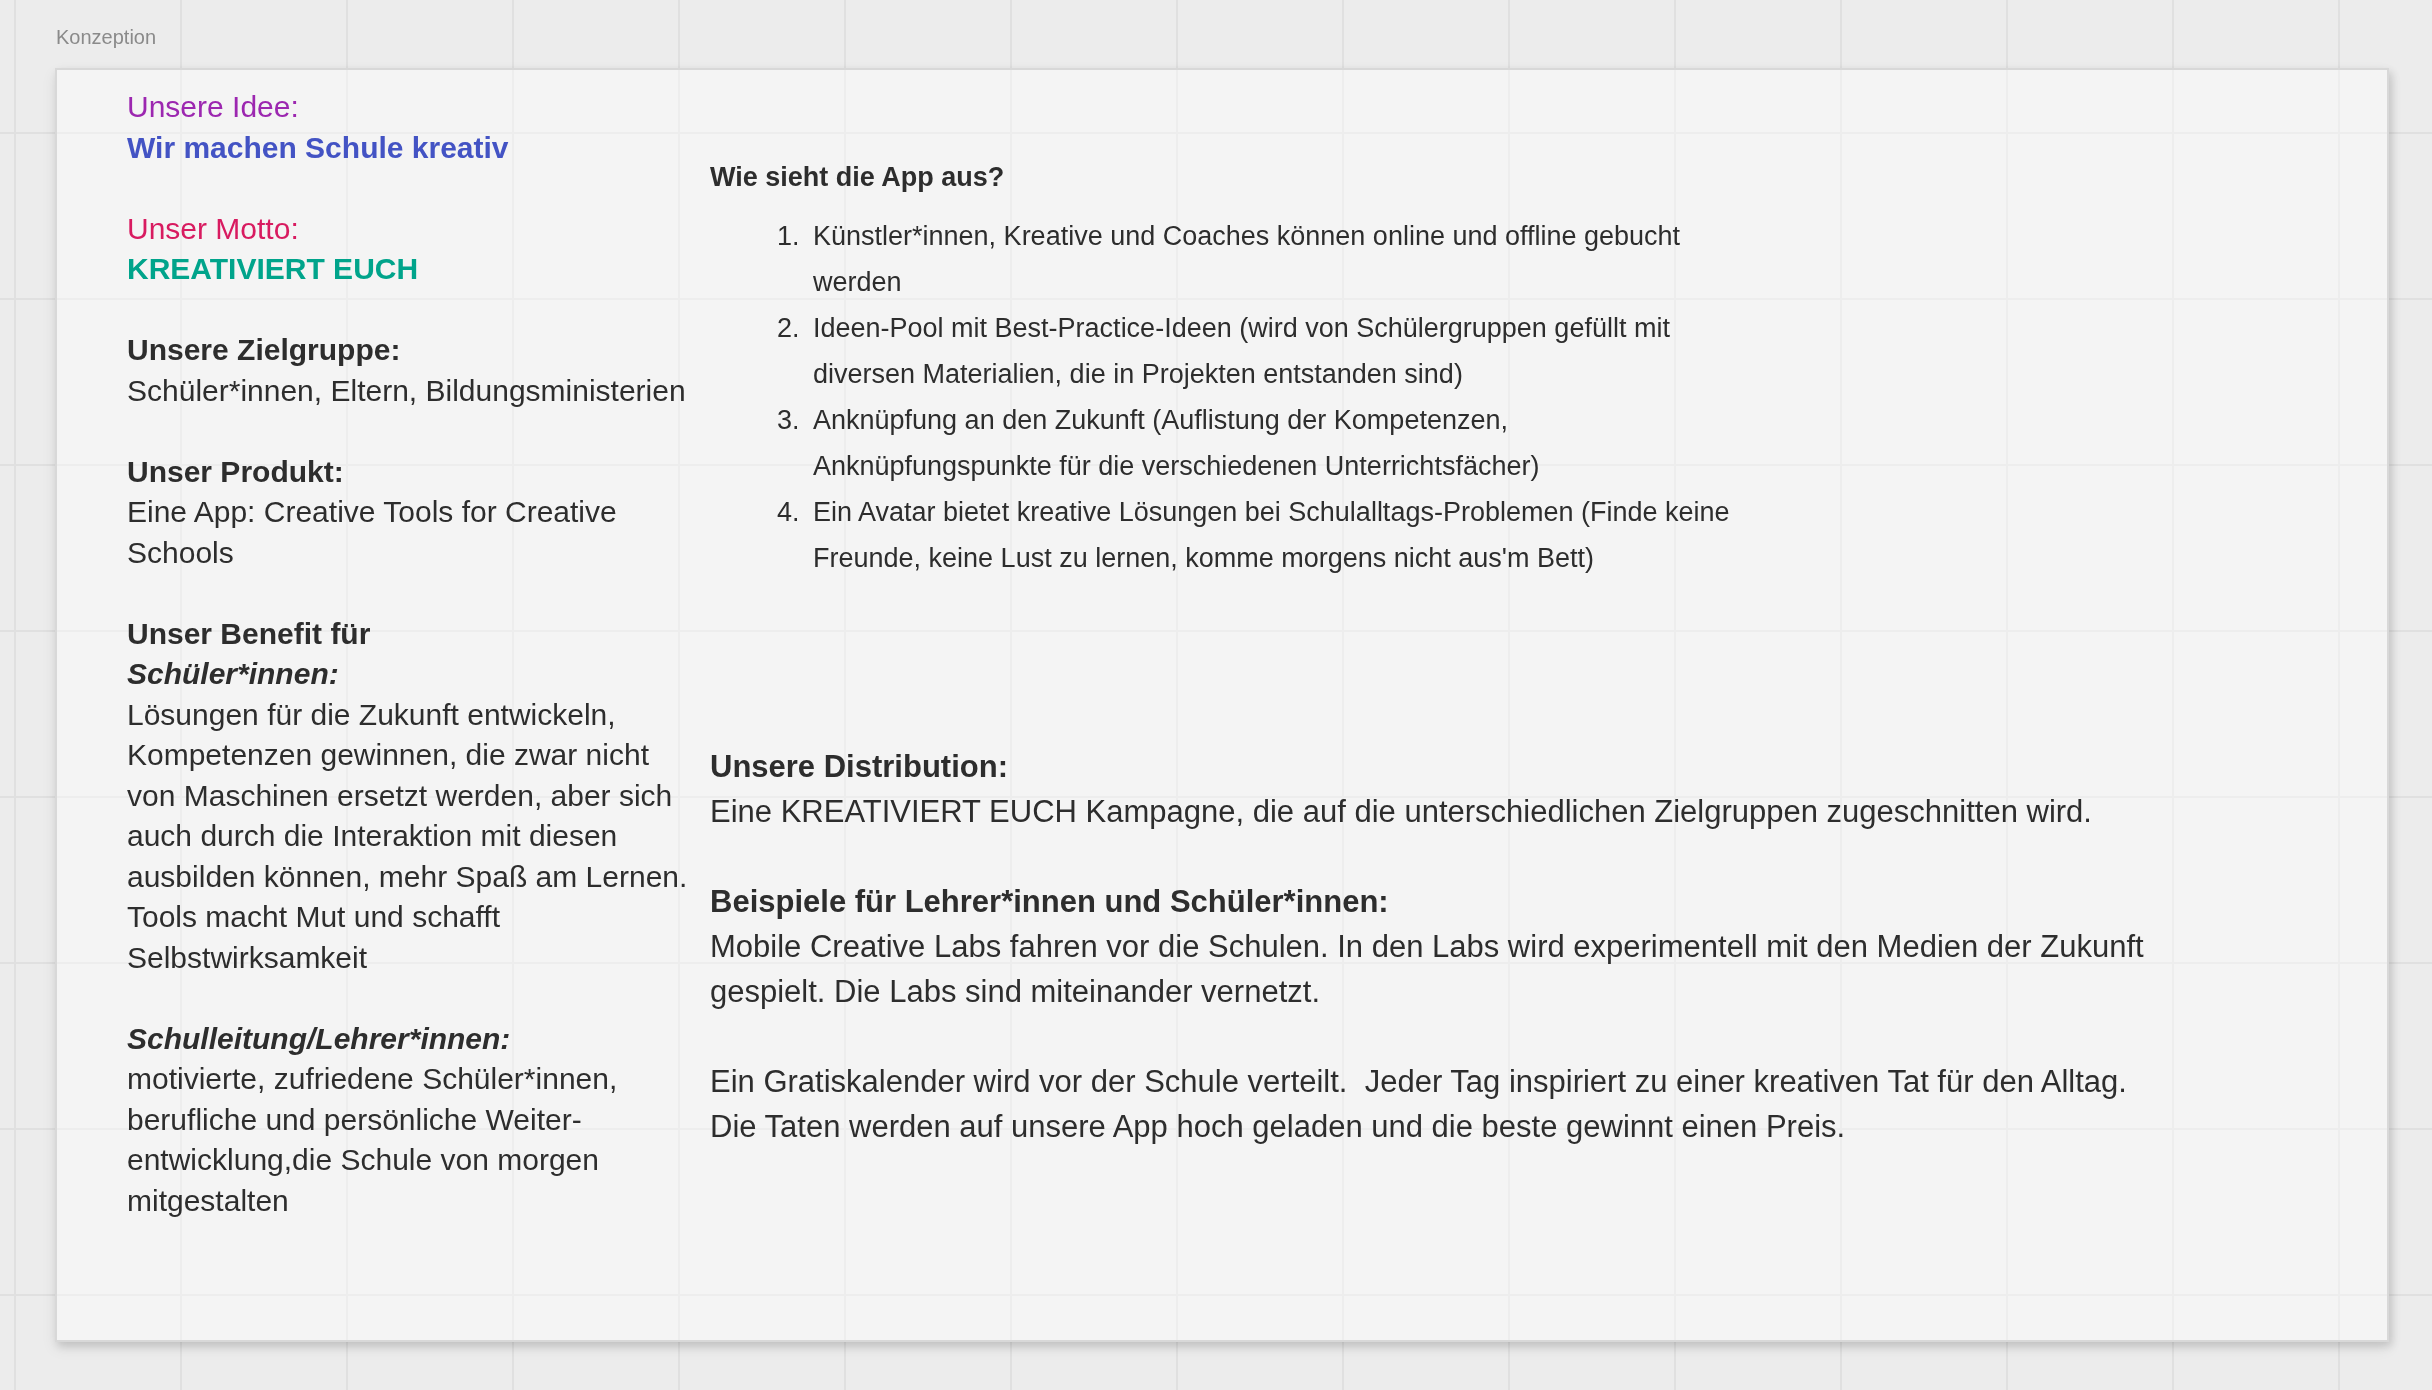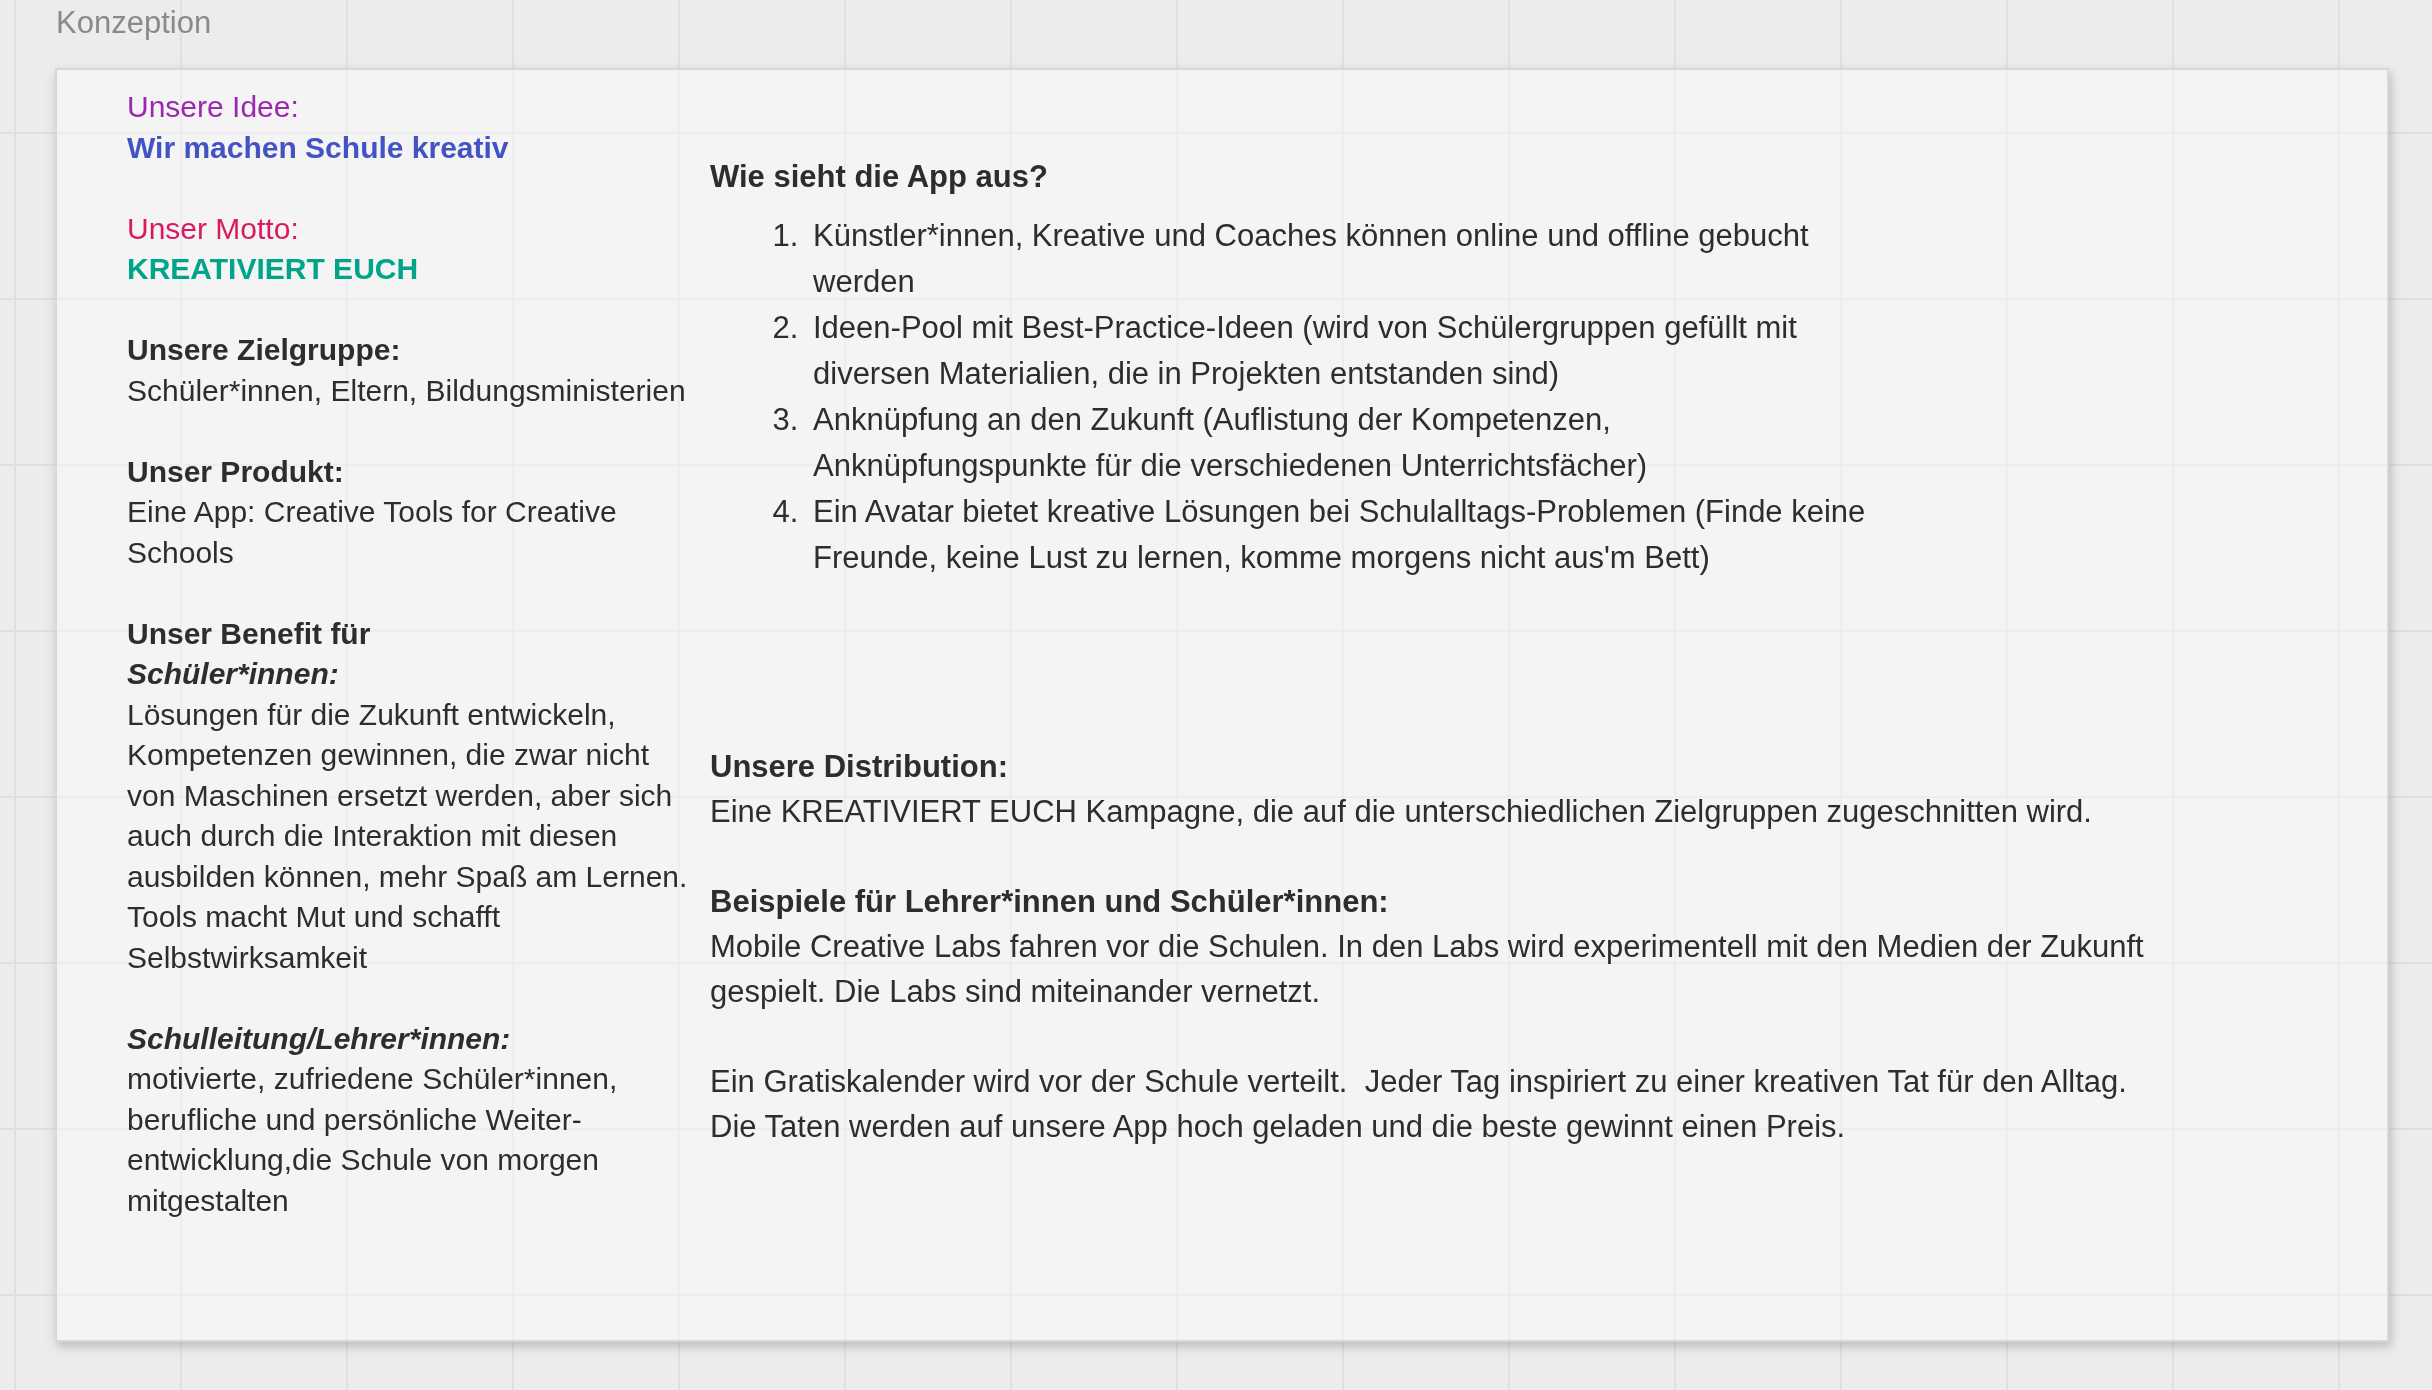--- a/index.html
+++ b/index.html
@@ -17,22 +17,22 @@
     background-color: #ececec;
     background-image:
       linear-gradient(to right, #e0e0e0 2px, transparent 2px),
       linear-gradient(to bottom, #e0e0e0 2px, transparent 2px);
     background-size: 166px 166px;
     background-position: 14px 132px;
   }
   .frame-title {
     position: absolute;
     left: 56px;
-    top: 5px;
-    font-size: 31px;
+    top: 19px;
+    font-size: 20px;
     line-height: 36px;
     color: #8a8a8a;
     white-space: pre;
   }
   .frame {
     position: absolute;
     left: 55px;
     top: 68px;
     width: 2334px;
     height: 1274px;
@@ -60,21 +60,21 @@
   .left-block {
     left: 127px;
     top: 87px;
     font-size: 30px;
     line-height: 40.5px;
     width: 640px;
   }
   .block-b {
     left: 710px;
     top: 154px;
-    font-size: 31px;
+    font-size: 27px;
     line-height: 46px;
     width: 1400px;
   }
   .block-b ol {
     margin: 13px;
     padding: 0 0 0 84px;
     list-style: decimal outside;
   }
   .block-b li {
     line-height: 46px;

